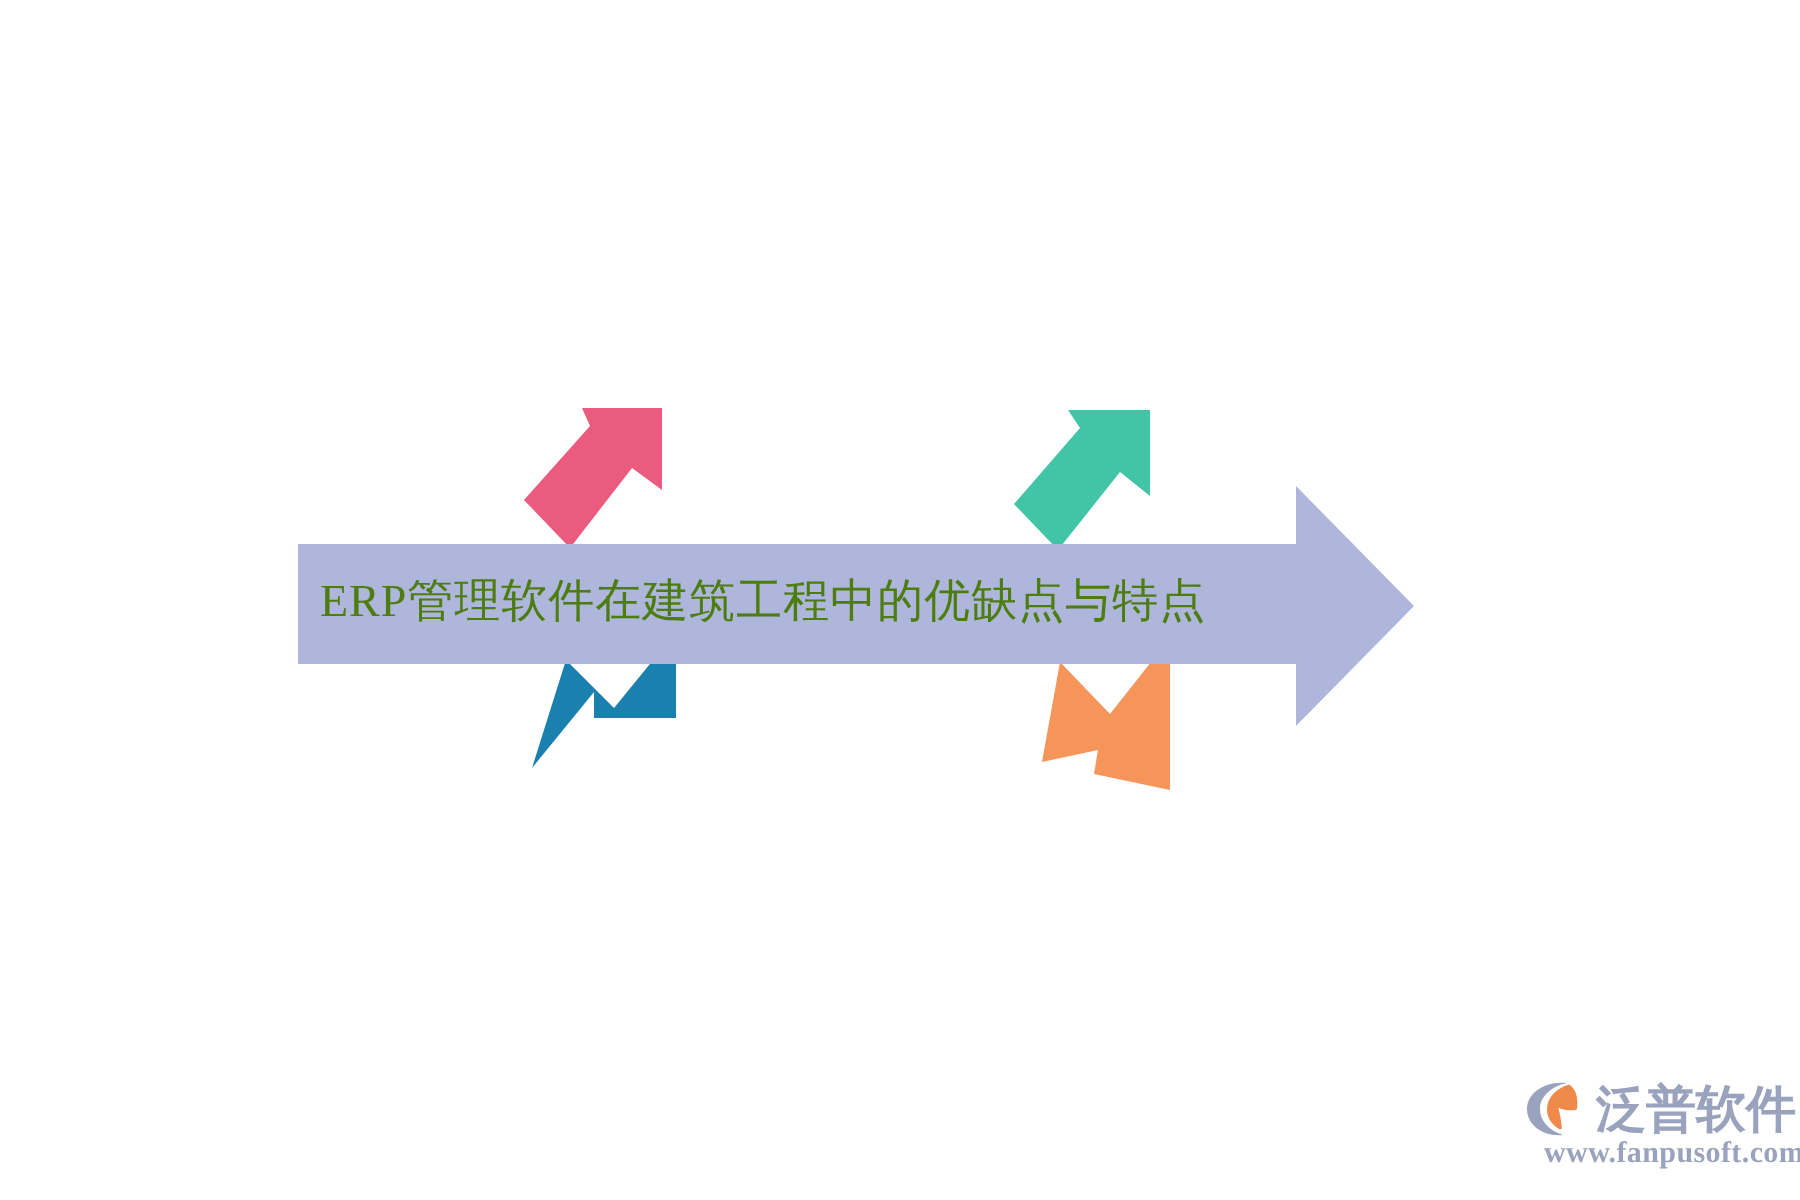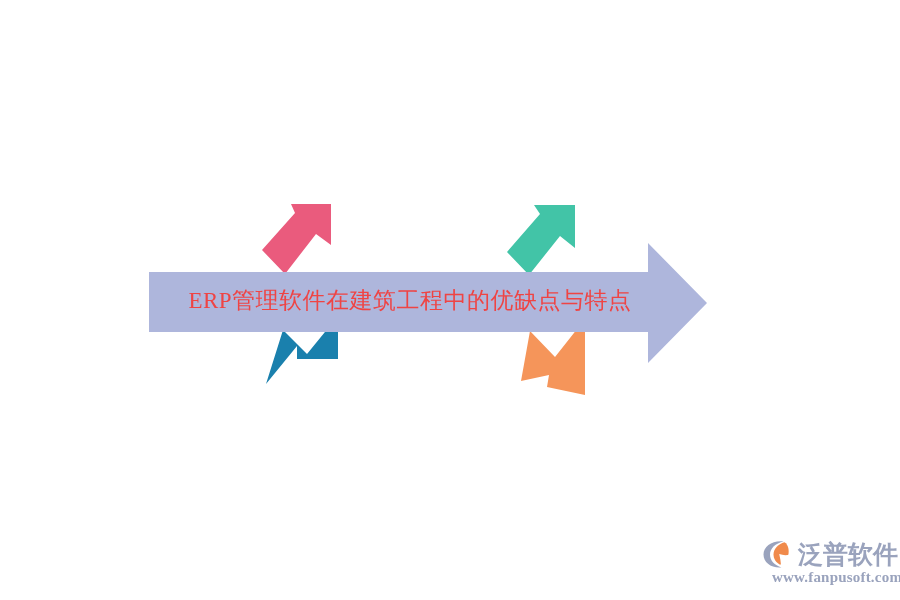--- a/index.html
+++ b/index.html
@@ -38,23 +38,23 @@
   #banner-text {
     position: absolute;
     left: 160px;
     top: 284px;
     width: 500px;
     height: 34px;
     line-height: 34px;
     font-family: "Liberation Serif", "DejaVu Serif", serif;
     font-size: 23px;
     letter-spacing: 0.5px;
-    color: #ef4444;
+    color: #4d7c0f;
     white-space: nowrap;
-    text-align: center;
+    text-align: left;
     user-select: none;
   }
 
   
   #logo {
     position: absolute;
     left: 762px;
     top: 536px;
     width: 130px;
     height: 56px;

